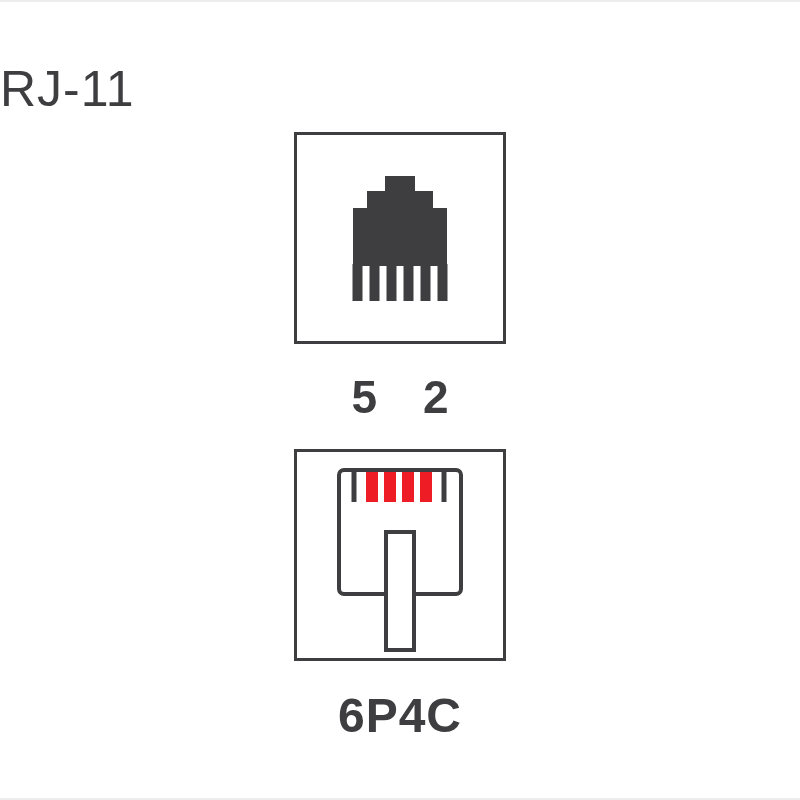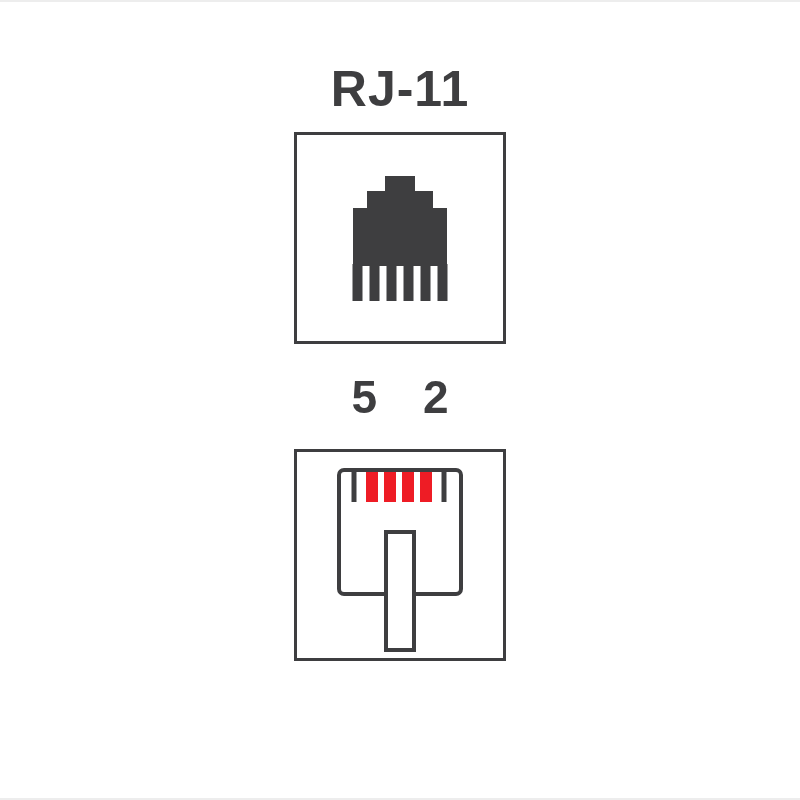--- a/index.html
+++ b/index.html
@@ -13,22 +13,22 @@
   .stage{
     position:relative;
     width:800px;height:800px;
     background:var(--bg);
     overflow:hidden;
     border-top:2px solid #ededed;
     border-bottom:2px solid #ededed;
   }
   .title{
     position:absolute;top:58px;left:0;width:100%;
-    text-align:center;
-    font-size:50px;font-weight:700;letter-spacing:1px;
+    text-align:left;
+    font-size:50px;font-weight:400;letter-spacing:1px;
     color:var(--ink);
   }
   .panel{
     position:absolute;left:294px;width:212px;height:212px;
     border:3px solid var(--ink);
     background:#fff;
     display:flex;justify-content:center;
   }
   .panel.jack{top:130px;align-items:center;}
   .panel.plug{top:447px;align-items:flex-start;}
@@ -89,14 +89,15 @@
 
       <rect class="red" x="29" y="4" width="12" height="30"></rect>
       <rect class="red" x="47" y="4" width="12" height="30"></rect>
       <rect class="red" x="65" y="4" width="12" height="30"></rect>
       <rect class="red" x="83" y="4" width="12" height="30"></rect>
 
       <rect class="tab" x="49" y="64" width="28" height="118"></rect>
     </svg>
   </div>
 
+  <div class="typelabel">6P4C</div>
 
 </div>
 
 </body></html>

